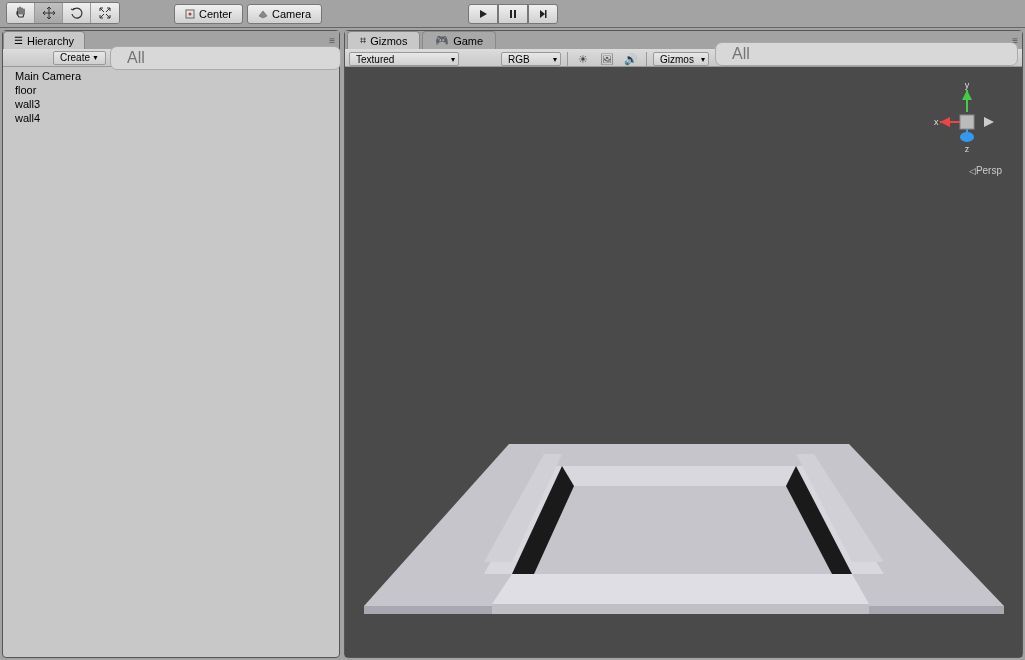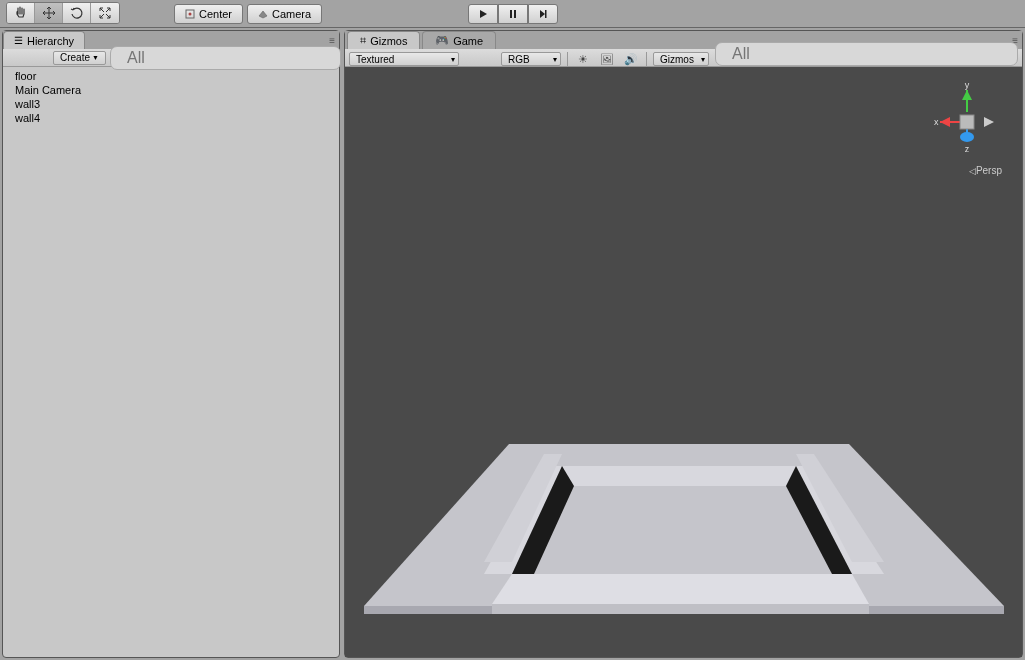--- a/index.html
+++ b/index.html
@@ -132,22 +132,22 @@
       <button class="create-btn">
         <span>Create</span>
         <span style="font-size:7px;margin-left:2px;">▼</span>
       </button>
       <div class="search-wrap">
         <span class="search-icon-small">🔍</span>
         <input class="search-box" placeholder="All" style="">
       </div>
     </div>
     <div class="hierarchy-list">
+      <div class="h-item">Main Camera</div>
       <div class="h-item">floor</div>
-      <div class="h-item">Main Camera</div>
       <div class="h-item">wall3</div>
       <div class="h-item">wall4</div>
     </div>
   </div>
 
   <div class="scene-area">
     <div class="scene-tabs">
       <div class="scene-tab">
         <span>⌗</span>
         <span>Gizmos</span>

